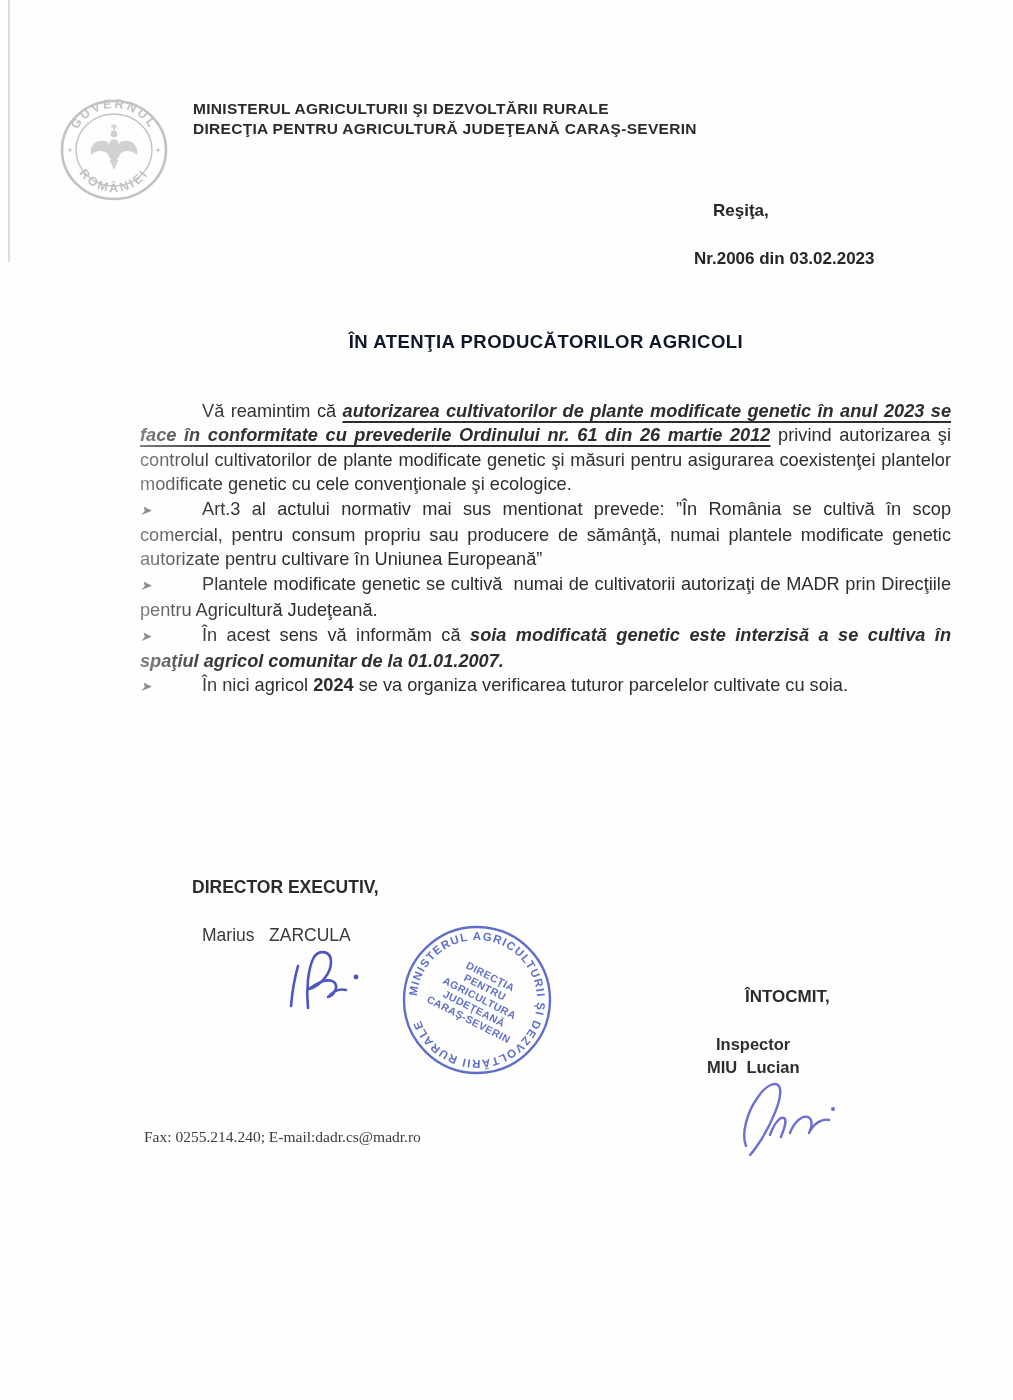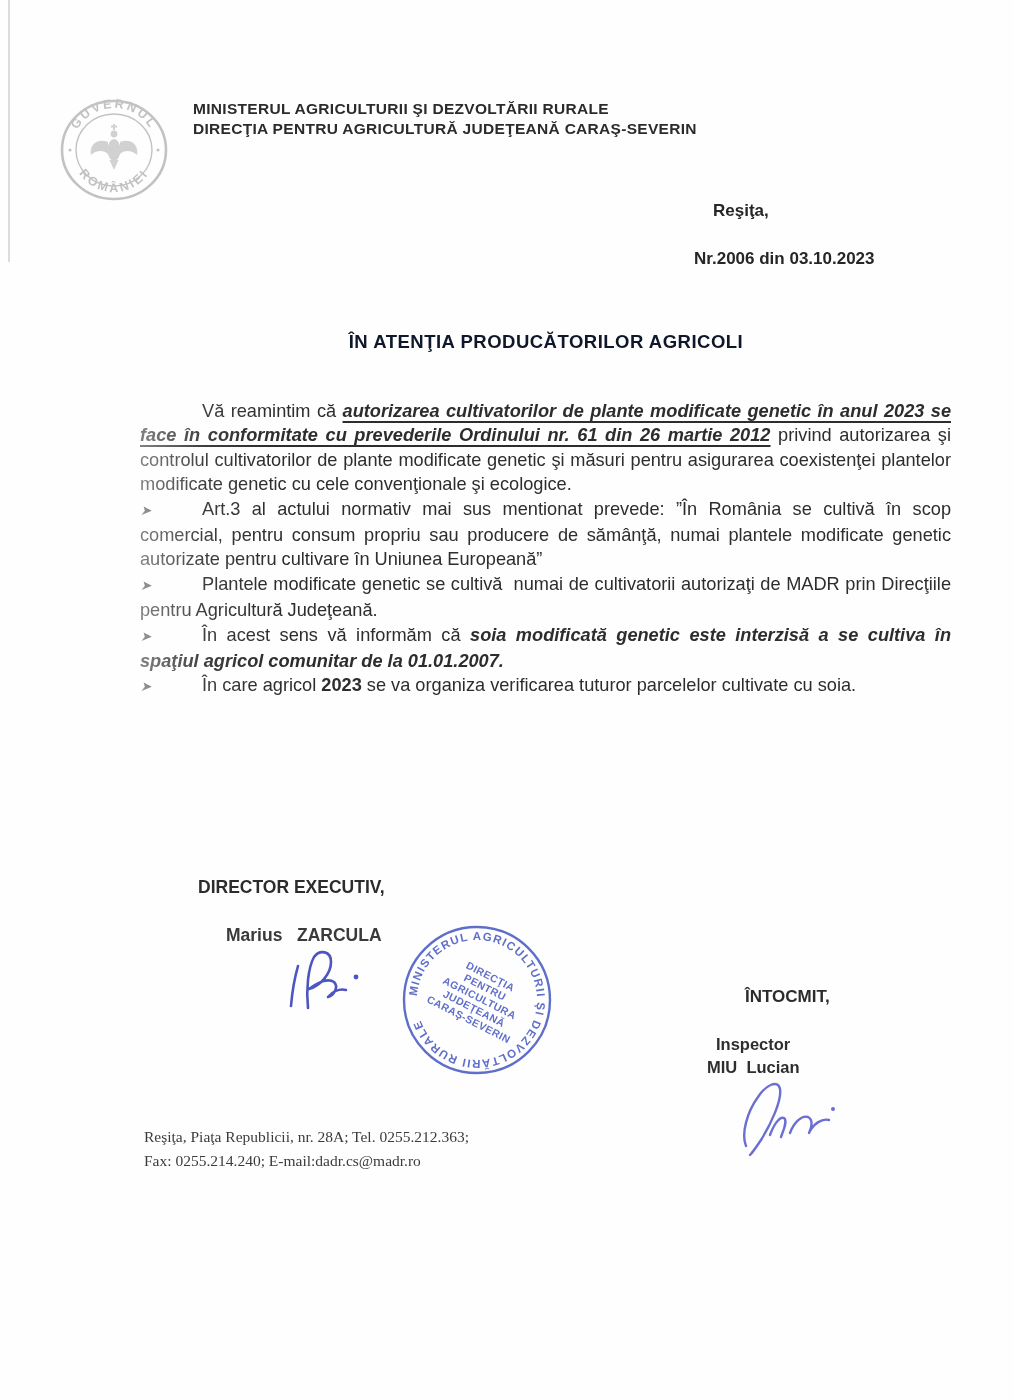--- a/index.html
+++ b/index.html
@@ -28,22 +28,22 @@
     -webkit-mask-image:linear-gradient(to right,rgba(0,0,0,.6) 0,rgba(0,0,0,.92) 65px,#000 130px);
             mask-image:linear-gradient(to right,rgba(0,0,0,.6) 0,rgba(0,0,0,.92) 65px,#000 130px);}
   .bpar{margin:0;text-align:justify;}
   .bpar.ind{text-indent:62px;}
   .bullet{display:inline-block;width:62px;font-size:13.5px;color:#4c4c4c;font-style:italic;vertical-align:baseline;}
   .bseg{font-weight:700;}
   .iseg{font-style:italic;}
   .useg{text-decoration:underline;text-decoration-thickness:2px;text-underline-offset:3.5px;}
 
   
-  .role-left{position:absolute;left:198px;top:877px;font-weight:700;font-size:17.5px;color:#2c2c2c;text-align:right;}
-  .name-left{position:absolute;left:202px;top:925px;font-weight:700;font-size:17.5px;color:#3a3a3a;white-space:pre;margin-left:24px;}
+  .role-left{position:absolute;left:192px;top:877px;font-weight:700;font-size:17.5px;color:#2c2c2c;text-align:right;}
+  .name-left{position:absolute;left:202px;top:925px;font-weight:400;font-size:17.5px;color:#3a3a3a;white-space:pre;}
   .sig{position:absolute;}
   .sig path{fill:none;stroke-linecap:round;stroke-linejoin:round;}
   .sig-left path{stroke:var(--sig-dark-blue);stroke-width:2.6;}
   .sig-left circle{fill:var(--sig-dark-blue);}
   .sig-right path{stroke:var(--sig-violet);stroke-width:2.4;}
   .sig-right circle{fill:var(--sig-violet);}
 
   .intocmit{position:absolute;left:745px;top:987px;font-weight:700;font-size:17px;color:#2c2c2c;}
   .inspector{position:absolute;left:716px;top:1035px;font-weight:700;font-size:16.5px;color:#2e2e2e;}
   .inspector-name{position:absolute;left:707px;top:1058px;font-weight:700;font-size:16.5px;color:#2e2e2e;white-space:pre;}
@@ -86,30 +86,30 @@
       <path d="M51.5,62 L60.5,62 L56,72 Z"></path>
     </g>
   </svg>
 
   <div class="letterhead">
     <div>MINISTERUL AGRICULTURII ŞI DEZVOLTĂRII RURALE</div>
     <div>DIRECŢIA PENTRU AGRICULTURĂ JUDEŢEANĂ CARAŞ-SEVERIN</div>
   </div>
 
   <div class="city">Reşiţa,</div>
-  <div class="docnum">Nr.2006 din 03.10.2023</div>
+  <div class="docnum">Nr.2006 din 03.02.2023</div>
 
   <div class="title">ÎN ATENŢIA PRODUCĂTORILOR AGRICOLI</div>
 
   <div class="doc-body" id="doc-body">
       <p class="bpar ind"><span>Vă reamintim că </span><span class="bseg iseg useg">autorizarea cultivatorilor de plante modificate genetic în anul 2023 se face în conformitate cu prevederile Ordinului nr. 61 din 26 martie 2012</span><span> privind autorizarea şi controlul cultivatorilor de plante modificate genetic şi măsuri pentru asigurarea coexistenţei plantelor modificate genetic cu cele convenţionale şi ecologice.</span></p>
       <p class="bpar"><span class="bullet">➤</span><span>Art.3 al actului normativ mai sus mentionat prevede: ”În România se cultivă în scop comercial, pentru consum propriu sau producere de sămânţă, numai plantele modificate genetic autorizate pentru cultivare în Uniunea Europeană”</span></p>
       <p class="bpar"><span class="bullet">➤</span><span>Plantele modificate genetic se cultivă &nbsp;numai de cultivatorii autorizaţi de MADR prin Direcţiile pentru Agricultură Judeţeană.</span></p>
       <p class="bpar"><span class="bullet">➤</span><span>În acest sens vă informăm că </span><span class="bseg iseg">soia modificată genetic este interzisă a se cultiva în spaţiul agricol comunitar de la 01.01.2007.</span></p>
-      <p class="bpar"><span class="bullet">➤</span><span>În care agricol </span><span class="bseg">2023</span><span> se va organiza verificarea tuturor parcelelor cultivate cu soia.</span></p>
+      <p class="bpar"><span class="bullet">➤</span><span>În nici agricol </span><span class="bseg">2024</span><span> se va organiza verificarea tuturor parcelelor cultivate cu soia.</span></p>
     </div>
 
   <div class="role-left">DIRECTOR EXECUTIV,</div>
   <div class="name-left">Marius   ZARCULA</div>
 
   <svg class="sig sig-left" style="left:278px;top:942px" width="100" height="80" viewBox="0 0 100 80">
     <path d="M13,64 C14,52 16,38 20,24"></path>
     <path d="M30,66 C28,48 30,26 36,15 C42,7 53,9 53,20 C53,32 42,44 31,47 C40,40 50,36 56,40 C61,45 56,53 50,55 C54,50 61,46 68,48"></path>
     <circle cx="78" cy="35" r="2.4"></circle>
   </svg>
@@ -134,17 +134,16 @@
   <div class="inspector-name">MIU  Lucian</div>
 
   <svg class="sig sig-right" style="left:733px;top:1072px" width="115" height="92" viewBox="0 0 115 92">
     <path d="M13,74 C8,62 14,40 25,25 C33,13 45,7 47,17 C49,28 38,52 28,68 C24,74 20,80 17,83"></path>
     <path d="M37,63 C41,52 47,44 51,46 C55,49 50,59 48,65"></path>
     <path d="M57,61 C61,50 69,43 75,45 C81,48 78,57 76,61 C80,52 89,46 96,48"></path>
     <circle cx="100" cy="37" r="2"></circle>
   </svg>
 
   <div class="footer">
-    <div>Reşiţa, Piaţa Republicii, nr. 28A; Tel. 0255.212.363;</div>
     <div>Fax: 0255.214.240; E-mail:dadr.cs@madr.ro</div>
   </div>
 
 </div>
 
 </body></html>

